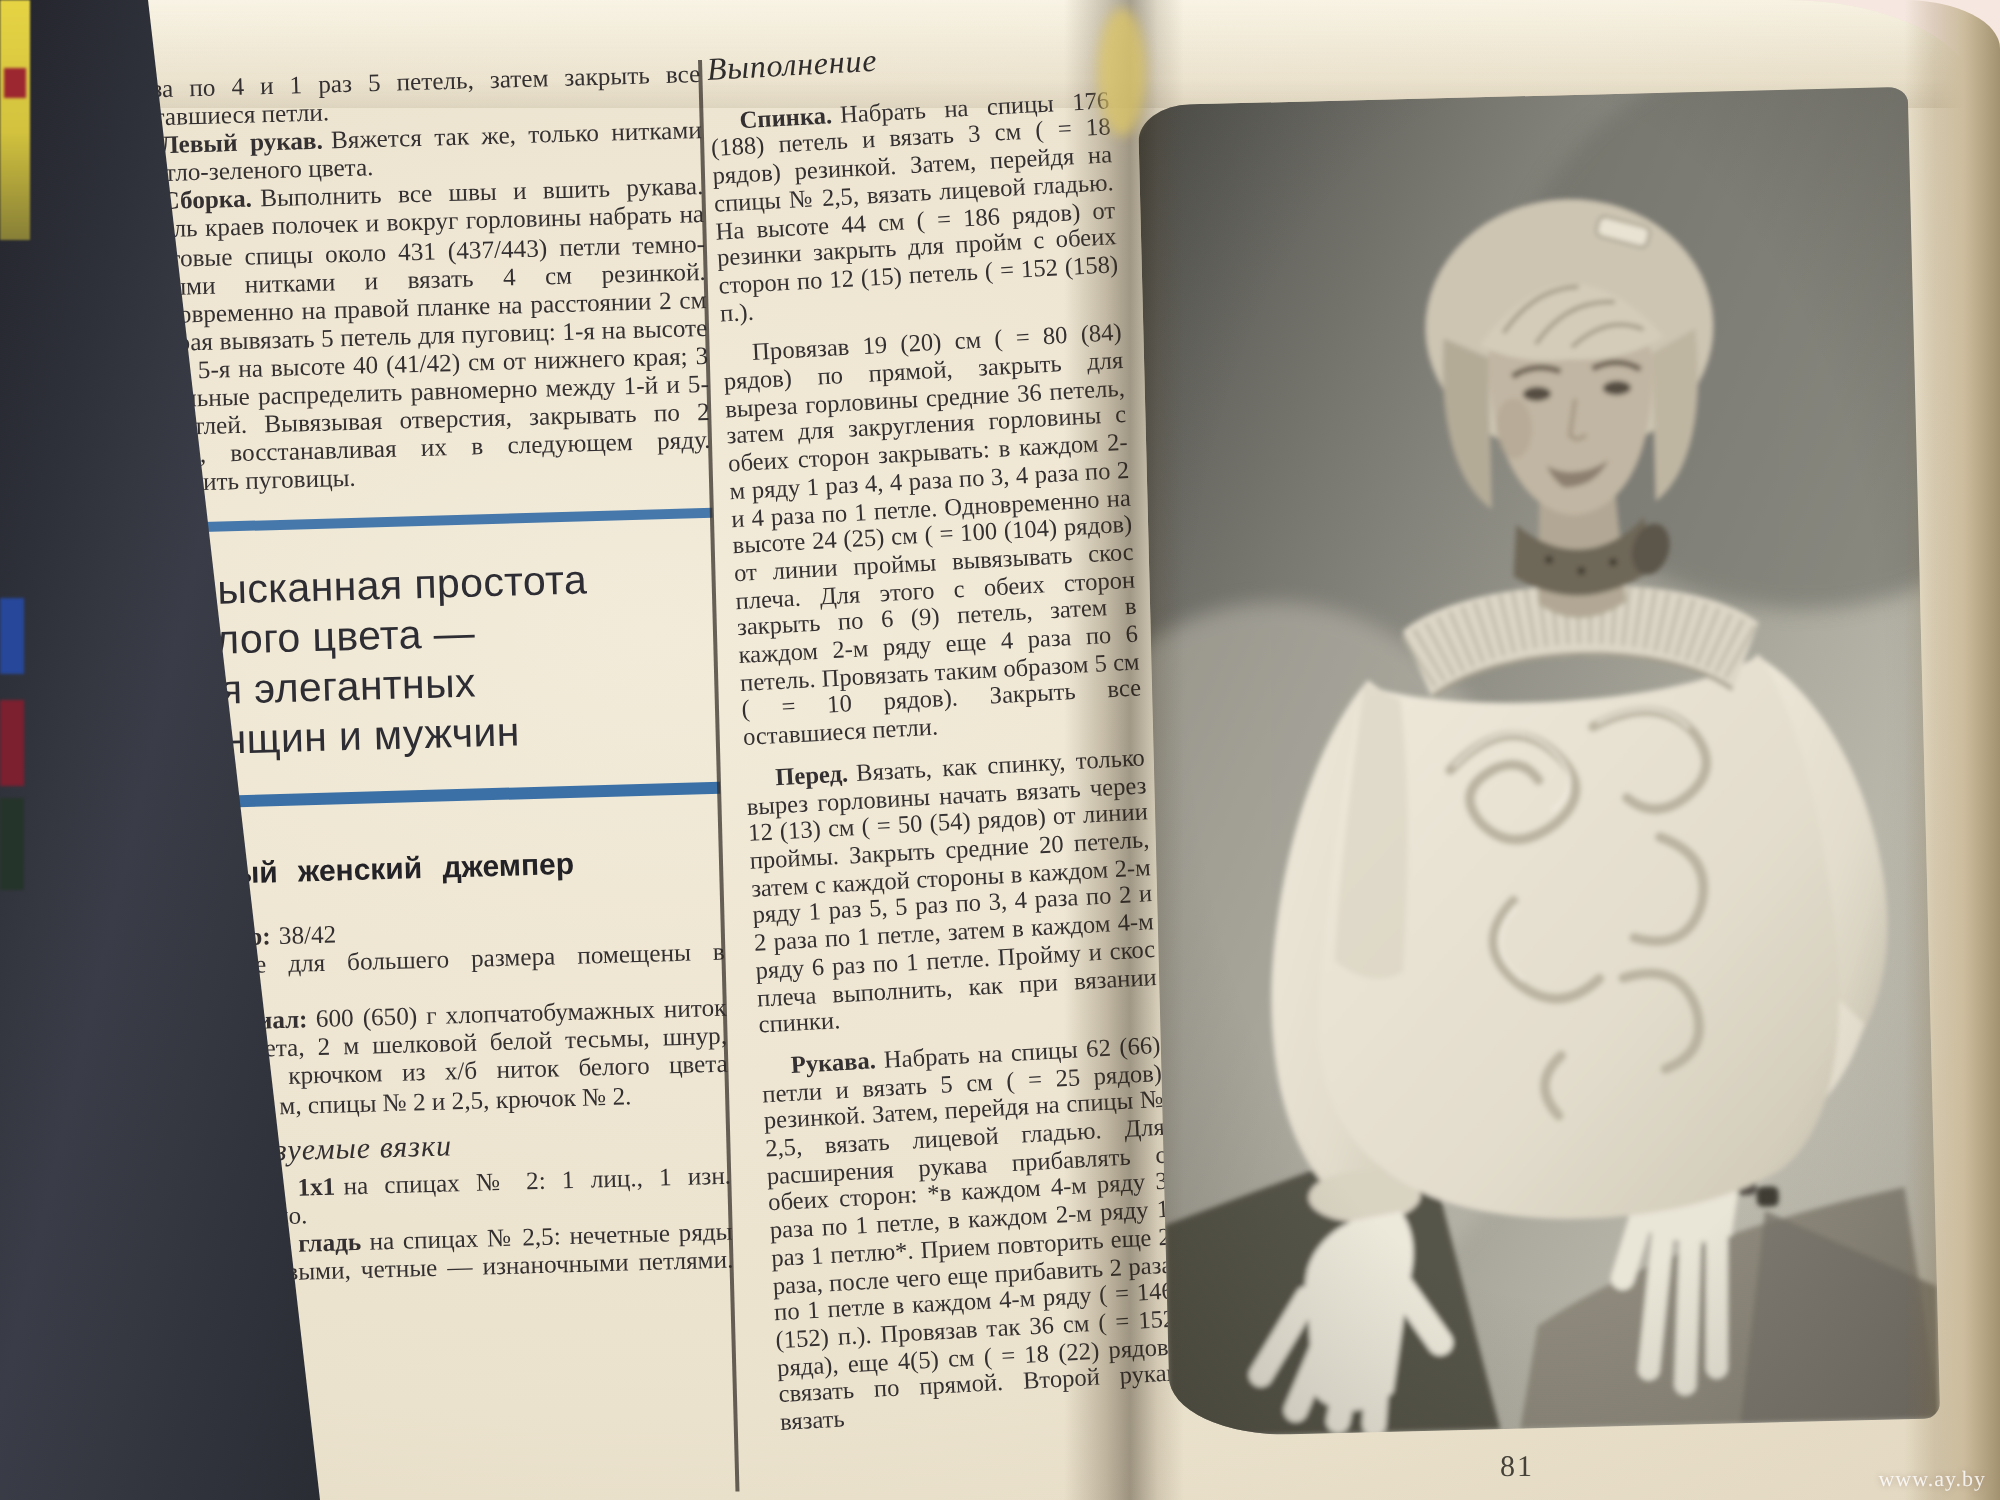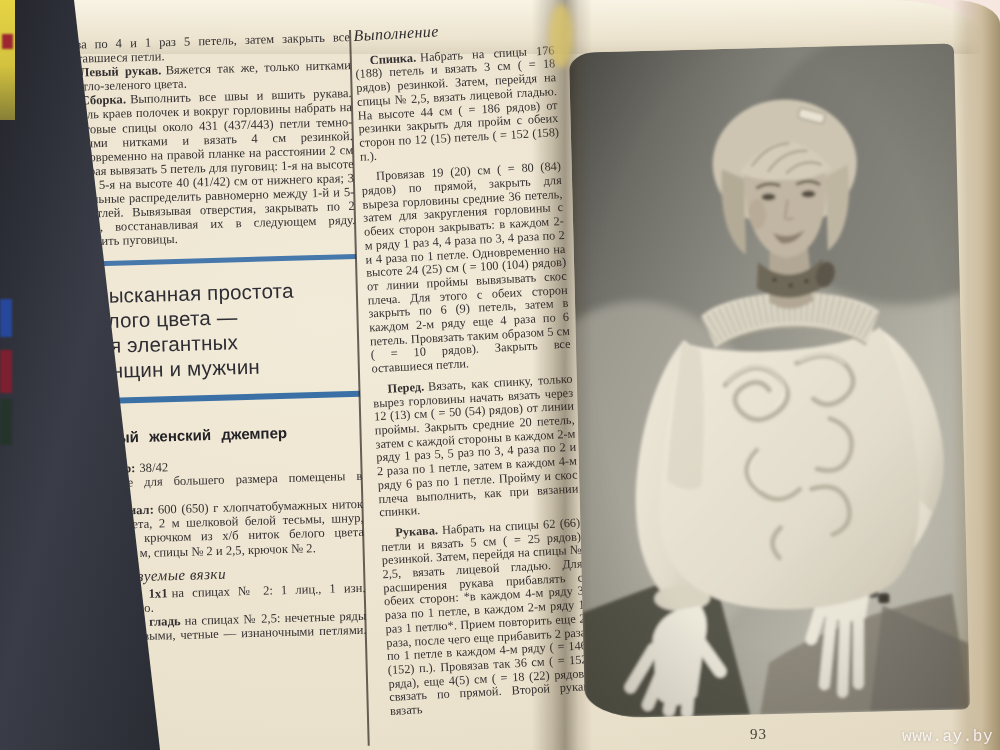--- a/index.html
+++ b/index.html
@@ -62,21 +62,21 @@
         background:rgba(48,42,36,.72);transform:rotate(-1.5deg);transform-origin:top left;}
   
   .photo{position:absolute;left:577px;top:48px;width:385px;height:666px;z-index:3;
         transform:rotate(-1.4deg);overflow:hidden;
         border-radius:26px 10px 8px 60px / 18px 8px 8px 30px;
         box-shadow:inset 0 0 34px rgba(45,32,18,.16);}
   .photo svg{display:block;width:100%;height:100%;}
   .pagenum{position:absolute;left:750px;top:726px;z-index:3;font-size:15px;color:#46423a;
         letter-spacing:1px;}
   .watermark{position:absolute;right:7px;bottom:4px;z-index:9;
-        font-family:Liberation Mono, monospace;font-size:16px;color:rgba(255,255,255,.82);
+        font-family:Liberation Serif, serif;font-size:11px;color:rgba(255,255,255,.82);
         text-shadow:0 0 3px rgba(120,85,85,.4);letter-spacing:.5px;}
 </style>
 </head>
 <body>
 
 <div class="scene">
 
   <div class="book"></div>
 
   <div class="spine-band"></div>
@@ -241,20 +241,20 @@
             <path d="M200,185 Q214,193 231,183 Q223,197 208,196 Q202,191 200,185 Z" fill="#8e8071"></path>
             <ellipse cx="184" cy="166" rx="9" ry="15" fill="#ac9f8b" opacity=".45"></ellipse>
           </g>
         </g>
       </g>
 
       <rect width="385" height="666" fill="url(#vig)"></rect>
     </svg>
   </div>
 
-  <div class="pagenum">93</div>
+  <div class="pagenum">81</div>
 
   <div class="gutter-shadow"></div>
   <div class="gutter-edge"></div>
   <div class="stack-edge"></div>
 
   <div class="watermark">www.ay.by</div>
 </div>
 
 </body></html>

